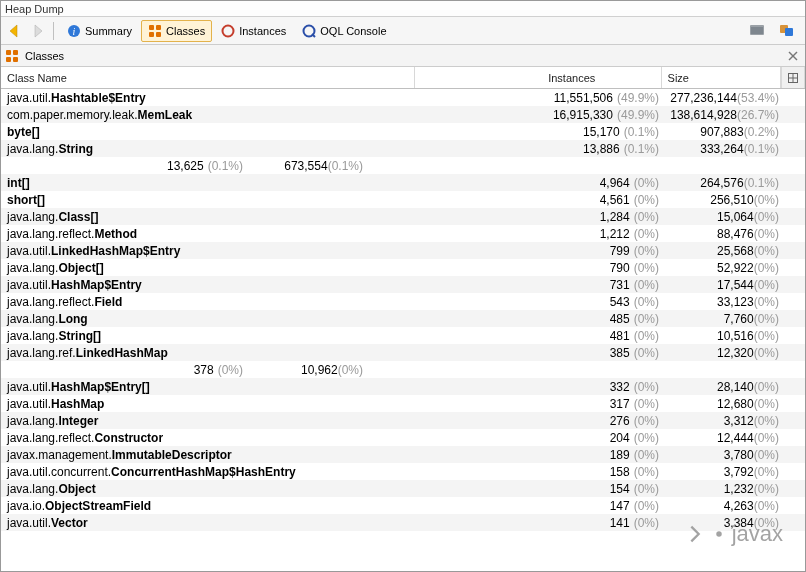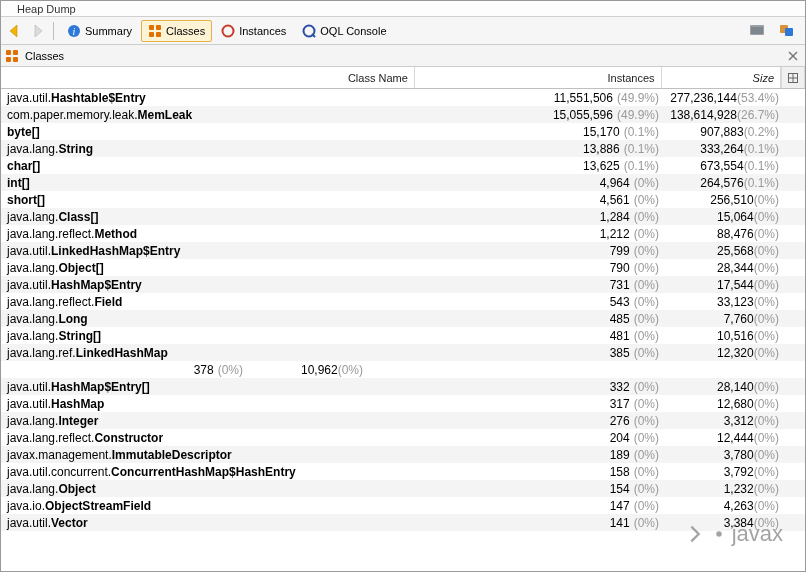--- a/index.html
+++ b/index.html
@@ -1,35 +1,35 @@
 <!DOCTYPE html>
 <html><head>
 <meta charset="utf-8">
 <style>
   * { box-sizing: border-box; }
   html, body { margin:0; padding:0; font-family: Tahoma, Arial, sans-serif; font-size:11px; color:#000; background:#fff; }
   .window { width:806px; height:572px; border:1px solid #999; display:flex; flex-direction:column; background:#fff; position:relative; }
-  .titleband { height:16px; line-height:16px; padding:0 16px; font-size:11px; color:#333; border-bottom:1px solid #d0d0d0; background:#fdfdfd; }
+  .titleband { height:16px; line-height:16px; padding:0 4px; font-size:11px; color:#333; border-bottom:1px solid #d0d0d0; background:#fdfdfd; }
   .toolbar { height:28px; display:flex; align-items:center; padding:0 4px; gap:2px; border-bottom:1px solid #ccc; background:#f6f6f6; }
   .toolbar .arrow { width:20px; height:20px; display:flex; align-items:center; justify-content:center; cursor:pointer; }
   .toolbar .sep { width:1px; height:18px; background:#c0c0c0; margin:0 4px; }
   .tbtn { display:flex; align-items:center; gap:4px; padding:2px 6px; border:1px solid transparent; border-radius:2px; cursor:pointer; height:22px; }
   .tbtn.active { border:1px solid #e3b24b; background:#fff3d6; }
   .tbtn .ic { width:14px; height:14px; display:flex; align-items:center; justify-content:center; }
   .right-icons { margin-left:auto; display:flex; align-items:center; gap:14px; padding-right:6px; }
   .subheader { height:22px; display:flex; align-items:center; padding:0 4px; gap:6px; border-bottom:1px solid #ccc; background:#f4f4f4; position:relative; }
   .subheader .ic { width:14px; height:14px; }
   .subclose { position:absolute; right:4px; top:3px; width:16px; height:16px; display:flex; align-items:center; justify-content:center; color:#666; cursor:pointer; }
   .tablewrap { flex:1; overflow:hidden; position:relative; }
   .colhead { height:22px; display:flex; align-items:stretch; border-bottom:1px solid #bfbfbf; background:#fff; }
-  .ch { border-right:1px solid #d8d8d8; display:flex; align-items:center; padding:0 6px; font-size:11px; color:#222;justify-content:flex-end; }
+  .ch { border-right:1px solid #d8d8d8; display:flex; align-items:center; padding:0 6px; font-size:11px; color:#222; }
   .ch.name { width:416px; }
   .ch.instp { width:128px; justify-content:space-between;margin-top:43px; }
   .ch.inst  { width:120px; }
-  .ch.size  { width:120px;font-style:italic; }
+  .ch.size  { width:120px; }
   .ch.last  { flex:1; justify-content:center; background:#f0f0f0; border-left:1px solid #d8d8d8; }
   .rows { position:absolute; top:22px; left:0; right:0; bottom:0; overflow-y:scroll; overflow-x:hidden; }
   .row { height:17px; display:flex; align-items:center; font-size:12px; }
   .row.alt { background:#f4f4f4; }
   .cell { padding:0 6px; white-space:nowrap; overflow:hidden; }
   .c-name { width:416px; }
   .c-instp { width:128px; position:relative; }
   .c-inst { width:120px; text-align:right; display:flex; justify-content:flex-end; gap:4px; }
   .c-size { width:120px; text-align:right; display:flex; justify-content:flex-end; gap:0; }
   .num { color:#000; }
@@ -173,21 +173,21 @@
           </div>
           <div class="cell c-size">
             <span class="num">277,236,144</span>
             <span class="pct">(53.4%)</span>
           </div>
         </div>
         <div class="row alt">
           <div class="cell c-name"><span class="prefix">com.paper.memory.leak.</span><span class="strong">MemLeak</span></div>
           <div class="cell c-instp"></div>
           <div class="cell c-inst">
-            <span class="num">15,055,596</span>
+            <span class="num">16,915,330</span>
             <span class="pct">(49.9%)</span>
           </div>
           <div class="cell c-size">
             <span class="num">138,614,928</span>
             <span class="pct">(26.7%)</span>
           </div>
         </div>
         <div class="row">
           <div class="cell c-name"><span class="prefix"></span><span class="strong">byte[]</span></div>
           <div class="cell c-instp"></div>
@@ -206,21 +206,20 @@
           <div class="cell c-inst">
             <span class="num">13,886</span>
             <span class="pct">(0.1%)</span>
           </div>
           <div class="cell c-size">
             <span class="num">333,264</span>
             <span class="pct">(0.1%)</span>
           </div>
         </div>
         <div class="row">
-          <div class="cell c-name"><span class="prefix"></span><span class="strong">char[]</span></div>
           <div class="cell c-instp"></div>
           <div class="cell c-inst">
             <span class="num">13,625</span>
             <span class="pct">(0.1%)</span>
           </div>
           <div class="cell c-size">
             <span class="num">673,554</span>
             <span class="pct">(0.1%)</span>
           </div>
         </div>
@@ -285,21 +284,21 @@
           </div>
         </div>
         <div class="row">
           <div class="cell c-name"><span class="prefix">java.lang.</span><span class="strong">Object[]</span></div>
           <div class="cell c-instp"></div>
           <div class="cell c-inst">
             <span class="num">790</span>
             <span class="pct">(0%)</span>
           </div>
           <div class="cell c-size">
-            <span class="num">28,344</span>
+            <span class="num">52,922</span>
             <span class="pct">(0%)</span>
           </div>
         </div>
         <div class="row alt">
           <div class="cell c-name"><span class="prefix">java.util.</span><span class="strong">HashMap$Entry</span></div>
           <div class="cell c-instp"></div>
           <div class="cell c-inst">
             <span class="num">731</span>
             <span class="pct">(0%)</span>
           </div>

